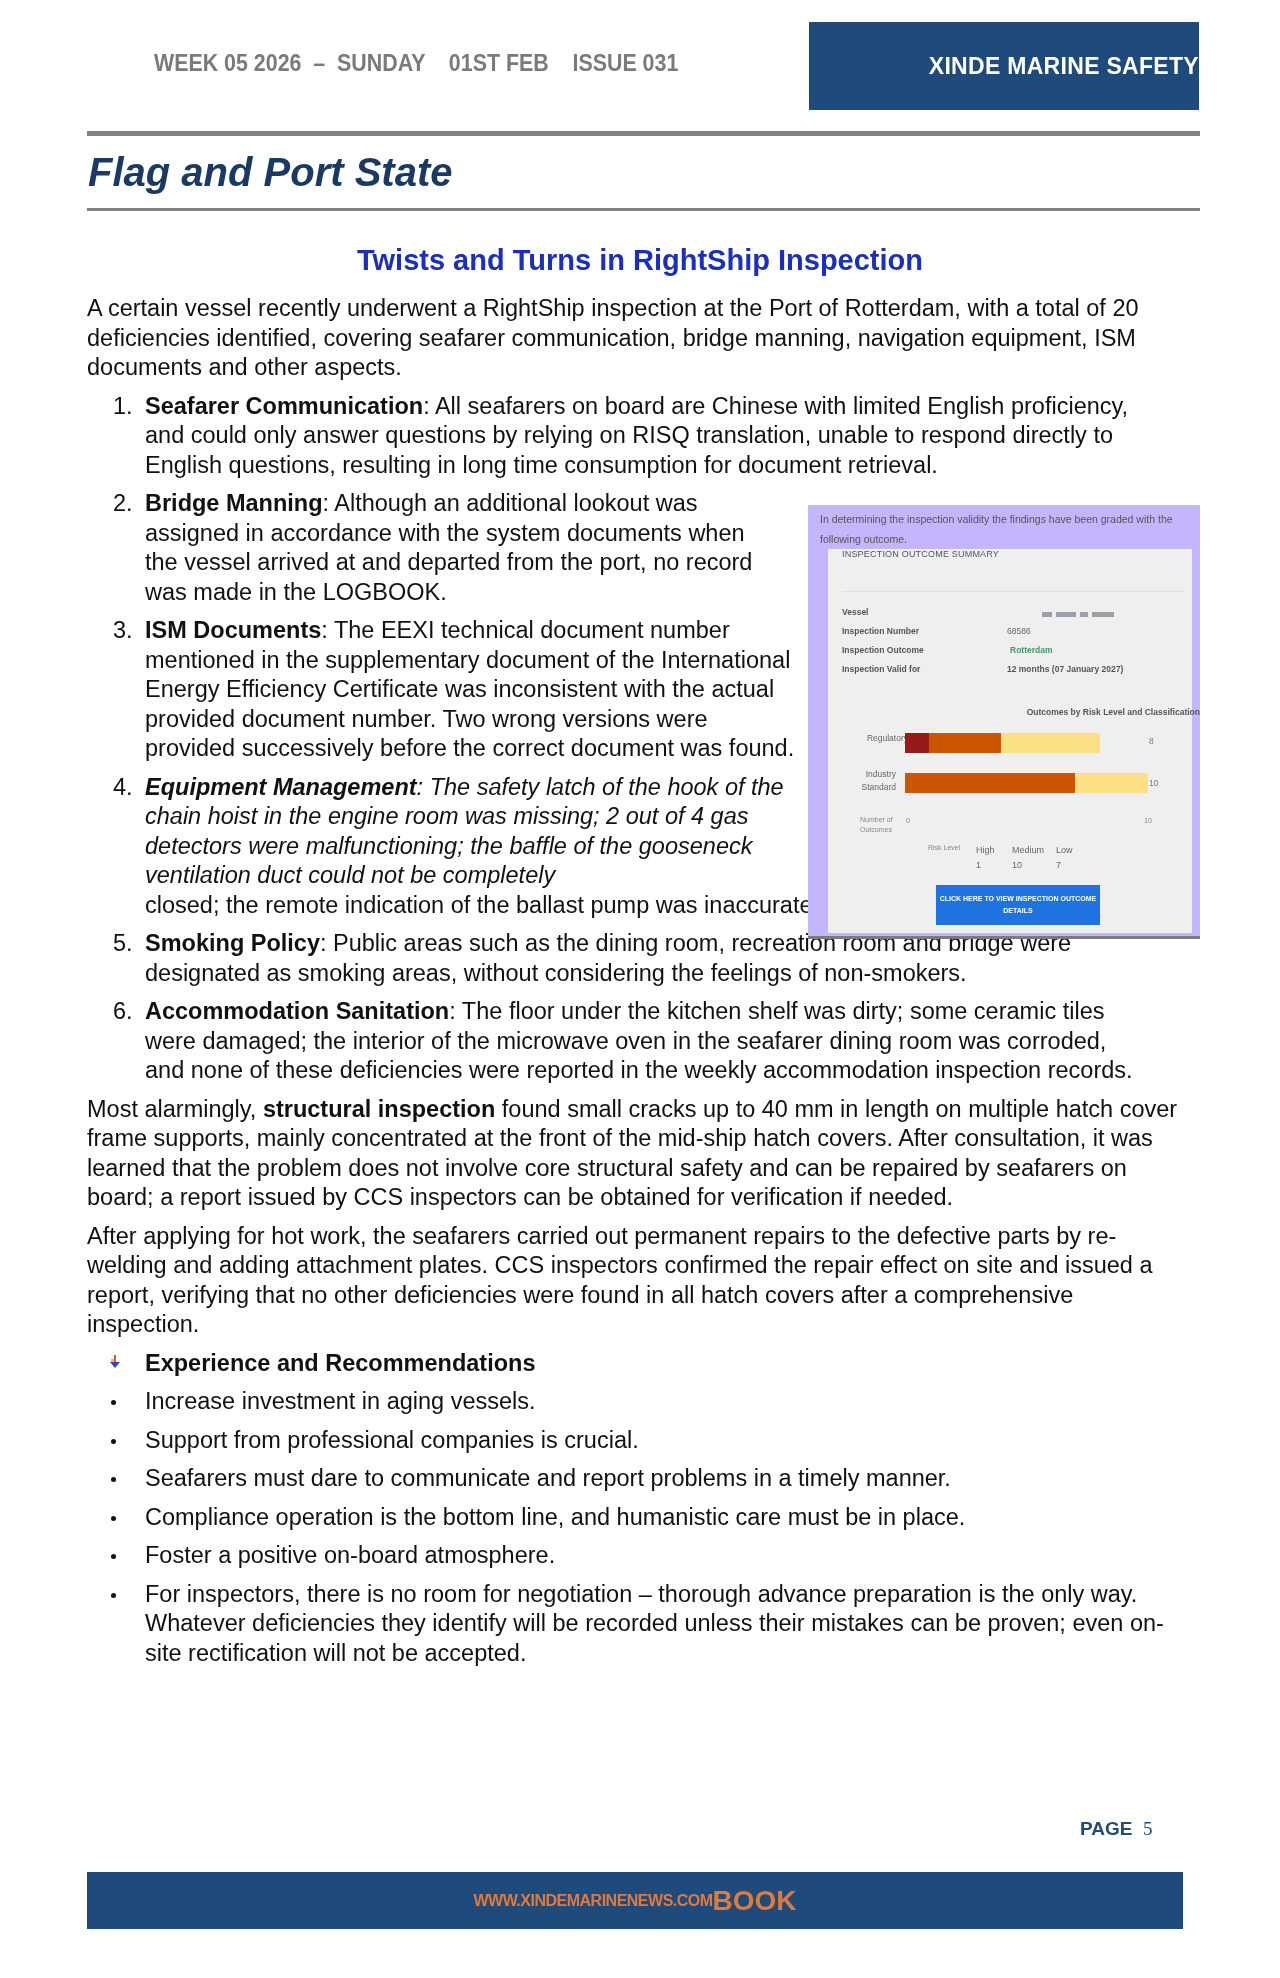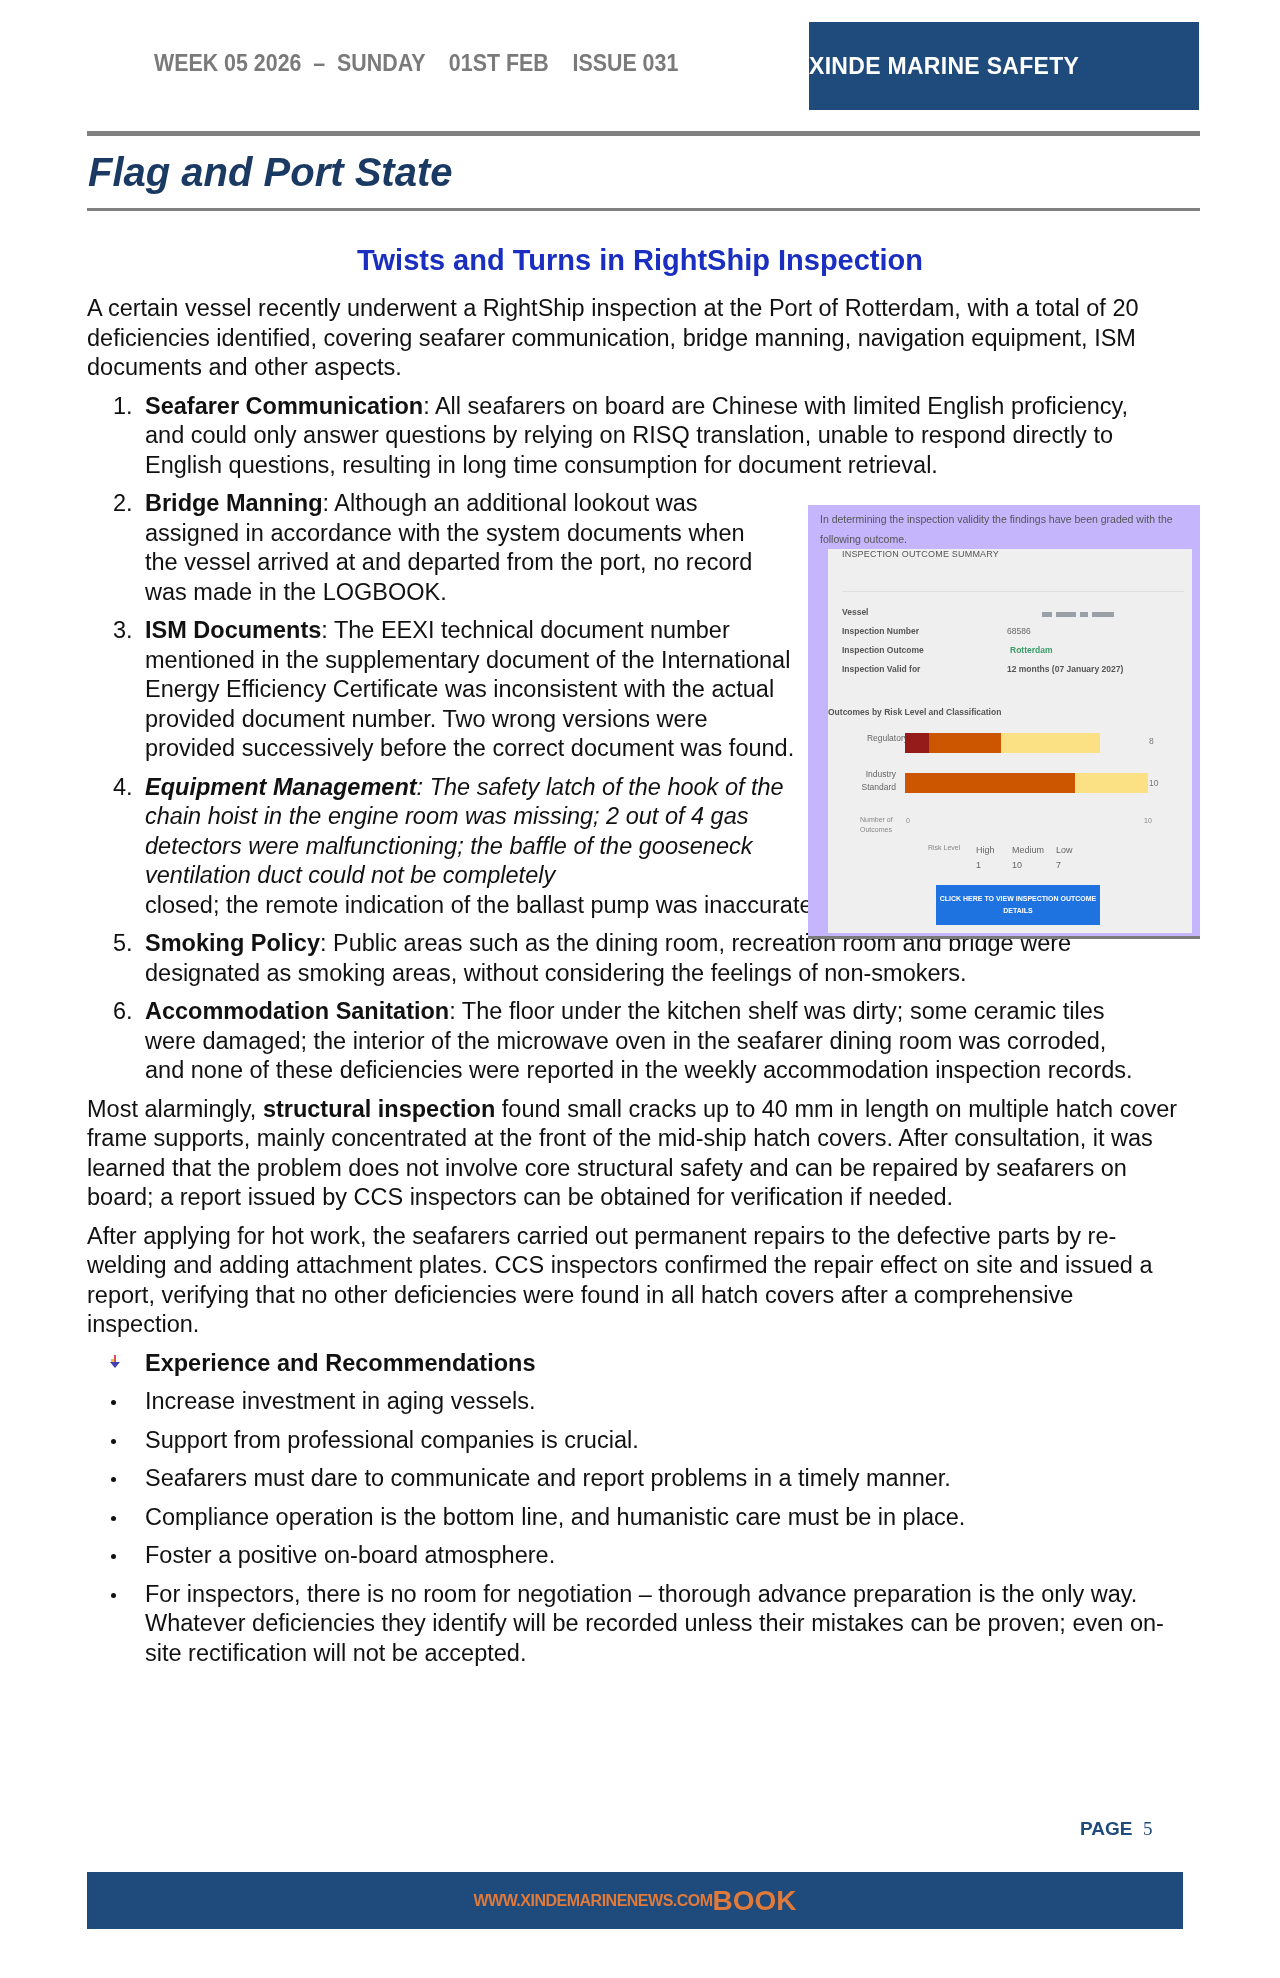--- a/index.html
+++ b/index.html
@@ -7,21 +7,21 @@
   body { position: relative; font-family: "Liberation Sans", sans-serif; color: #111; }
 
   .hdr-text {
     position: absolute; left: 154px; top: 50px;
     font-family: "Liberation Sans", sans-serif; font-weight: bold;
     font-size: 23px; color: #7a7a7a; letter-spacing: 0px; white-space: pre;
     transform: scaleX(0.93); transform-origin: left center;
   }
   .brand-box {
     position: absolute; left: 809px; top: 22px; width: 390px; height: 88px;
-    background: #1f4a7c; color: #fff; display: flex; align-items: center; justify-content: flex-start;
+    background: #1f4a7c; color: #fff; display: flex; align-items: center; justify-content: flex-end;
     font-weight: bold; font-size: 23px; letter-spacing: 0.3px;
   }
   .rule-top { position: absolute; left: 87px; top: 131px; width: 1113px; height: 5px; background: #808080; }
   .section-title {
     position: absolute; left: 88px; top: 150px;
     font-size: 40px; font-weight: bold; font-style: italic; color: #1b3a63;
   }
   .rule-title { position: absolute; left: 87px; top: 208px; width: 1113px; height: 3px; background: #808080; }
 
   .article-title {
@@ -51,21 +51,21 @@
   .card-title { position: absolute; left: 14px; top: 0; font-size: 9px; font-weight: normal; color: #555; letter-spacing: 0.2px; }
   .card-sep { position: absolute; left: 14px; right: 8px; top: 42px; height: 1px; background: #dedede; }
   .kv-row { position: absolute; left: 14px; width: 340px; font-size: 8.5px; font-weight: bold; color: #555; }
   .kv-row .k { position: absolute; left: 0; }
   .kv-row .v { position: absolute; left: 165px; font-weight: normal; color: #666; }
   .kv-row .v.bold { font-weight: bold; color: #555; }
   .kv-row .v.green { font-weight: bold; color: #3a9b67; left: 168px; }
   .blurred { display: inline-block; position: absolute; left: 200px; top: 2px; }
   .blurred span { display: inline-block; height: 5px; background: #9aa0a8; margin-right: 4px; filter: blur(0.6px); }
 
-  .chart-title { position: absolute; left: 0; width: 364px; top: 158px; text-align: left; font-size: 8.5px; font-weight: bold; color: #555; }
+  .chart-title { position: absolute; left: 8px; width: 364px; top: 158px; text-align: right; font-size: 8.5px; font-weight: bold; color: #555; }
   .bar-label { position: absolute; font-size: 8.5px; color: #666; text-align: right; line-height: 13px; }
   .bar { position: absolute; height: 20px; display: flex; }
   .seg { height: 100%; }
   .bar-total { position: absolute; font-size: 8.5px; color: #777; }
   .axis-label { position: absolute; font-size: 7px; color: #888; line-height: 10px; }
   .risk-head { position: absolute; font-size: 7px; color: #888; }
   .risk-col { position: absolute; font-size: 9px; color: #666; line-height: 15px; }
 
   .cta {
     position: absolute; left: 108px; top: 336px; width: 164px; height: 40px;

